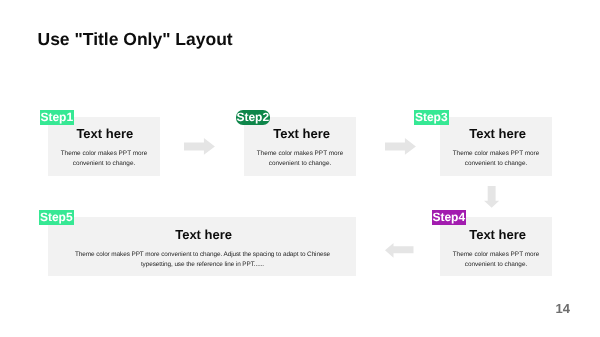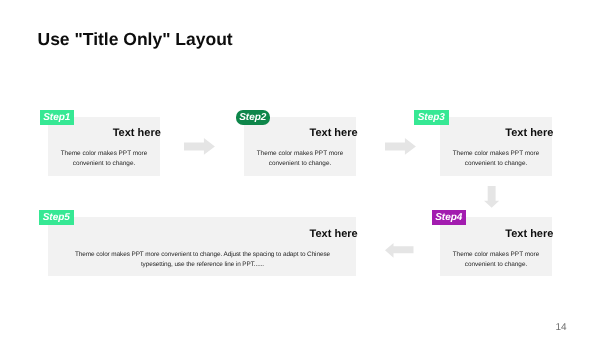--- a/index.html
+++ b/index.html
@@ -5,29 +5,29 @@
   html,body{margin:0;padding:0;}
   body{width:600px;height:337px;overflow:hidden;background:#ffffff;
        font-family:"Liberation Sans",sans-serif;
        -webkit-font-smoothing:antialiased;text-rendering:geometricPrecision;}
   .slide{position:relative;width:600px;height:337px;background:#fff;overflow:hidden;
          will-change:transform;transform:translateZ(0);}
 
   .title{position:absolute;margin:0;padding:0;left:37.5px;top:29.0px;font-size:17.5px;font-weight:bold;
          color:#0d0d0d;letter-spacing:0px;white-space:nowrap;line-height:20px;}
 
-  .pagenum{position:absolute;left:555.5px;top:323px;font-size:10px;color:#6e6e6e;
-           font-weight:normal;line-height:9px;letter-spacing:-0.1px;}
+  .pagenum{position:absolute;left:555.5px;top:304px;font-size:13px;color:#6e6e6e;
+           font-weight:bold;line-height:9px;letter-spacing:-0.1px;}
 
   .card{position:absolute;background:#F2F2F2;}
 
-  .badge{position:absolute;background:#36E894;color:#ffffff;font-size:10px;
-         font-weight:bold;line-height:15.8px;text-align:center;letter-spacing:0px;font-style:italic;}
+  .badge{position:absolute;background:#36E894;color:#ffffff;font-size:12px;
+         font-weight:bold;line-height:15.8px;text-align:center;letter-spacing:0px;}
 
-  .card-title{position:absolute;text-align:right;font-size:11px;font-weight:bold;
+  .card-title{position:absolute;text-align:center;font-size:13px;font-weight:bold;
               color:#0d0d0d;line-height:11px;letter-spacing:0px;}
   .card-body{position:absolute;text-align:center;font-size:6.4px;color:#1f1f1f;
              line-height:10px;letter-spacing:0px;}
 
   .card-body.wide{letter-spacing:-0.012em;}
   .step{position:static;}
   svg.arrow{position:absolute;display:block;}
 </style>
 </head>
 <body>

